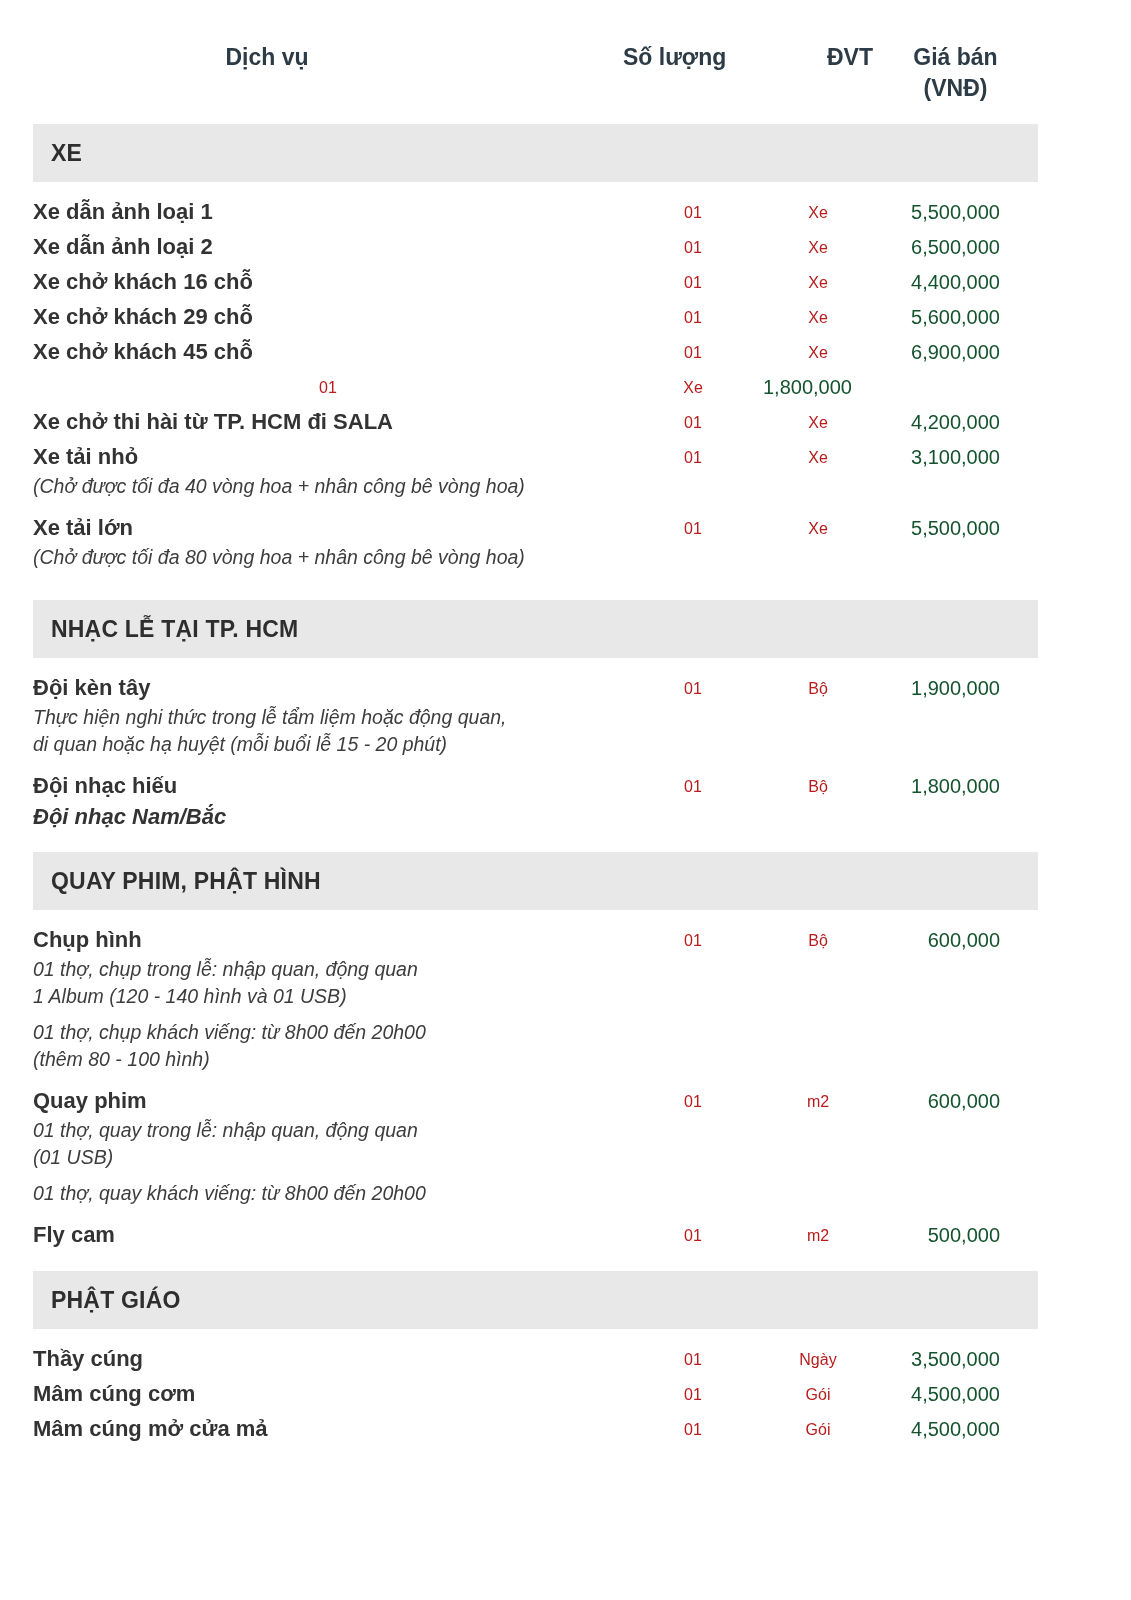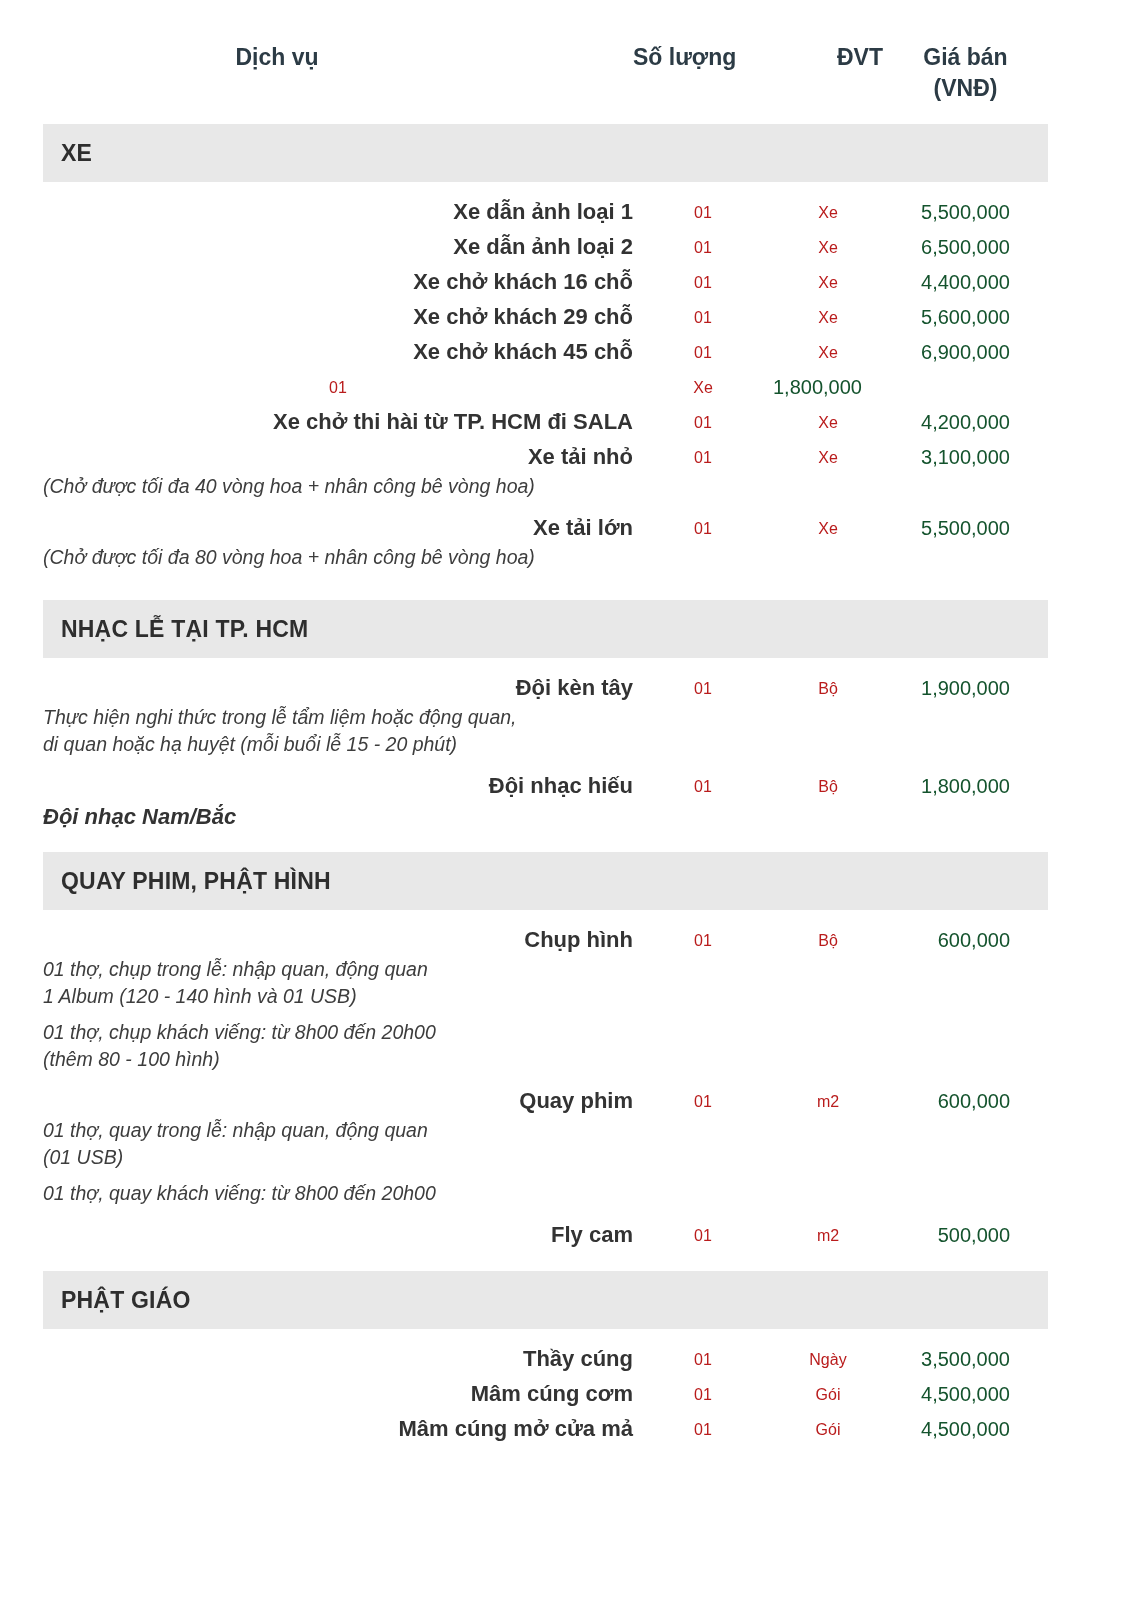--- a/index.html
+++ b/index.html
@@ -15,21 +15,21 @@
     overflow: hidden;
   }
   .page {
     position: relative;
     width: 1131px;
     height: 1600px;
     background: #ffffff;
     box-sizing: border-box;
   }
   .content {
-    margin: 0 43px;
+    margin: 0 33px;
     width: 1005px;
   }
   
   .grid {
     display: grid;
     grid-template-columns: 590px 140px 110px 165px;
     align-items: start;
   }
   
   .table-header {
@@ -58,21 +58,20 @@
     color: #2e2e2e;
     letter-spacing: 0.2px;
   }
   
   .row { margin-bottom: 3px; }
   .service-name {
     font-weight: bold;
     font-size: 22px;
     line-height: 31px;
     color: #333333;
-    text-align: right;
   }
   .service-name-line2 {
     display: none;
     font-weight: bold;
     font-size: 22px;
     line-height: 31px;
     color: #333333;
   }
   .qty-cell, .unit-cell {
     text-align: center;

